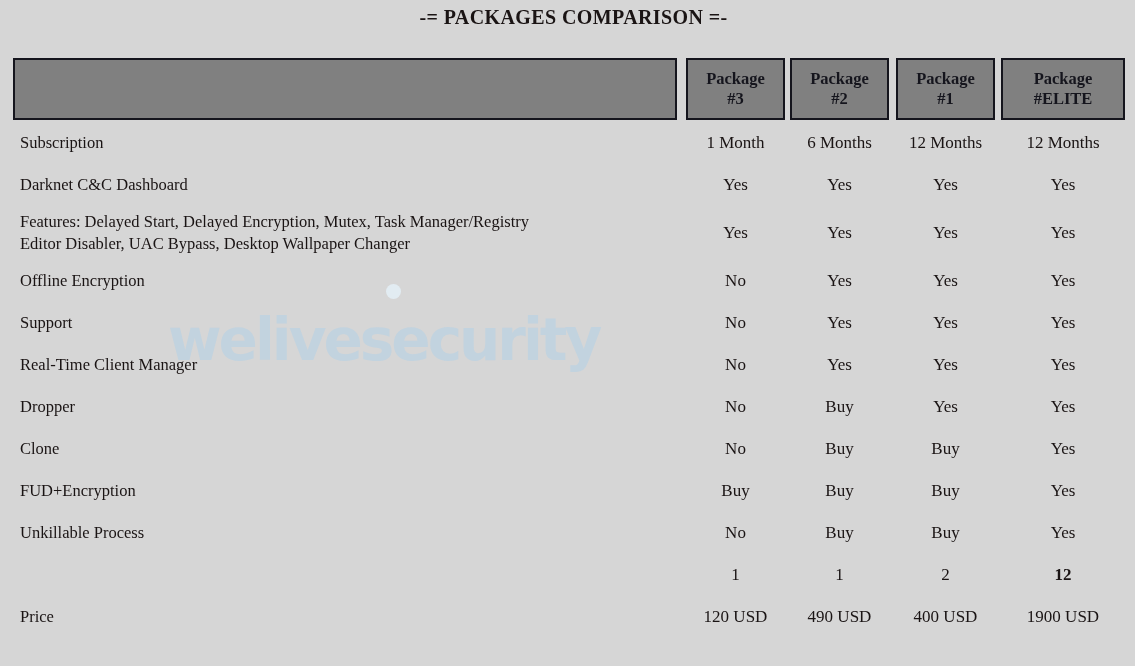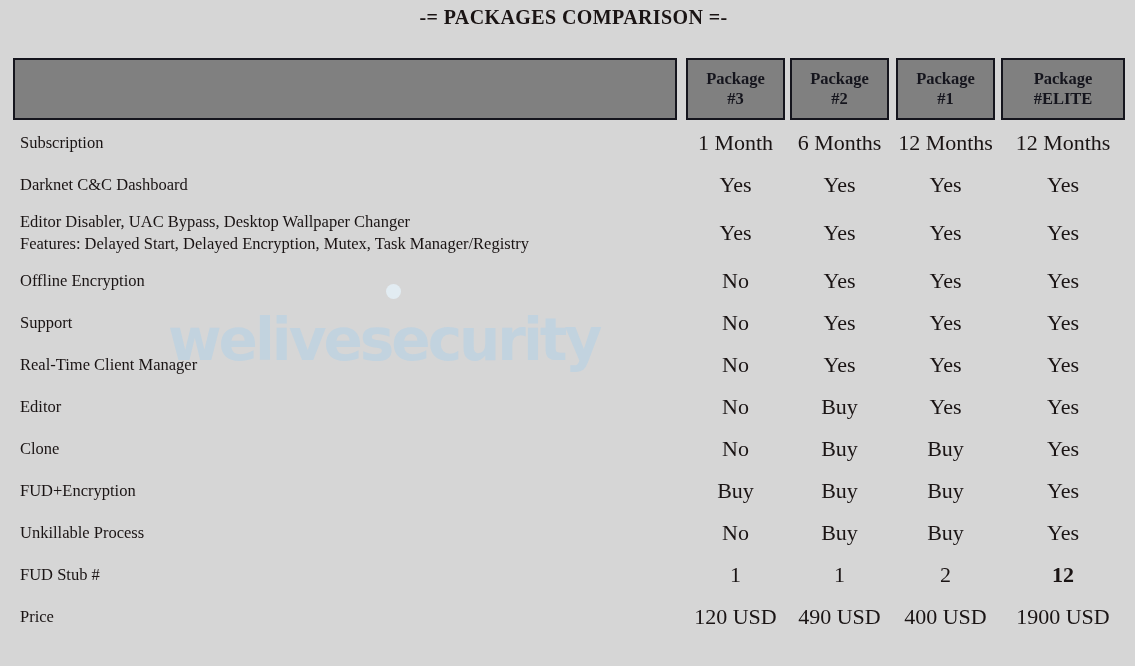--- a/index.html
+++ b/index.html
@@ -130,21 +130,21 @@
   }
   .row-label .two-line { display: block; }
 
   .cell {
     position: absolute;
     top: 0;
     height: 100%;
     display: flex;
     align-items: center;
     justify-content: center;
-    font-size: 22px;
+    font-size: 17px;
     color: #1a1414;
     text-align: center;
   }
   .cell.v0 { left: 686px; width: 99px; }
   .cell.v1 { left: 790px; width: 99px; }
   .cell.v2 { left: 896px; width: 99px; }
   .cell.v3 { left: 1001px; width: 124px; }
   .cell.bold { font-weight: bold; }
 </style>
 </head>
@@ -208,22 +208,22 @@
           </div>
         </div>
         <div class="cell v0">Yes</div>
         <div class="cell v1">Yes</div>
         <div class="cell v2">Yes</div>
         <div class="cell v3">Yes</div>
       </div>
       <div class="row tall">
         <div class="row-label">
           <div>
+            <span class="two-line">Features: Delayed Start, Delayed Encryption, Mutex, Task Manager/Registry</span>
             <span class="two-line">Editor Disabler, UAC Bypass, Desktop Wallpaper Changer</span>
-            <span class="two-line">Features: Delayed Start, Delayed Encryption, Mutex, Task Manager/Registry</span>
           </div>
         </div>
         <div class="cell v0">Yes</div>
         <div class="cell v1">Yes</div>
         <div class="cell v2">Yes</div>
         <div class="cell v3">Yes</div>
       </div>
       <div class="row">
         <div class="row-label">
           <div>
@@ -253,21 +253,21 @@
           </div>
         </div>
         <div class="cell v0">No</div>
         <div class="cell v1">Yes</div>
         <div class="cell v2">Yes</div>
         <div class="cell v3">Yes</div>
       </div>
       <div class="row">
         <div class="row-label">
           <div>
-            <span class="two-line">Editor</span>
+            <span class="two-line">Dropper</span>
           </div>
         </div>
         <div class="cell v0">No</div>
         <div class="cell v1">Buy</div>
         <div class="cell v2">Yes</div>
         <div class="cell v3">Yes</div>
       </div>
       <div class="row">
         <div class="row-label">
           <div>
@@ -295,25 +295,20 @@
           <div>
             <span class="two-line">Unkillable Process</span>
           </div>
         </div>
         <div class="cell v0">No</div>
         <div class="cell v1">Buy</div>
         <div class="cell v2">Buy</div>
         <div class="cell v3">Yes</div>
       </div>
       <div class="row">
-        <div class="row-label">
-          <div>
-            <span class="two-line">FUD Stub #</span>
-          </div>
-        </div>
         <div class="cell v0">1</div>
         <div class="cell v1">1</div>
         <div class="cell v2">2</div>
         <div class="cell v3 bold">12</div>
       </div>
       <div class="row">
         <div class="row-label">
           <div>
             <span class="two-line">Price</span>
           </div>

